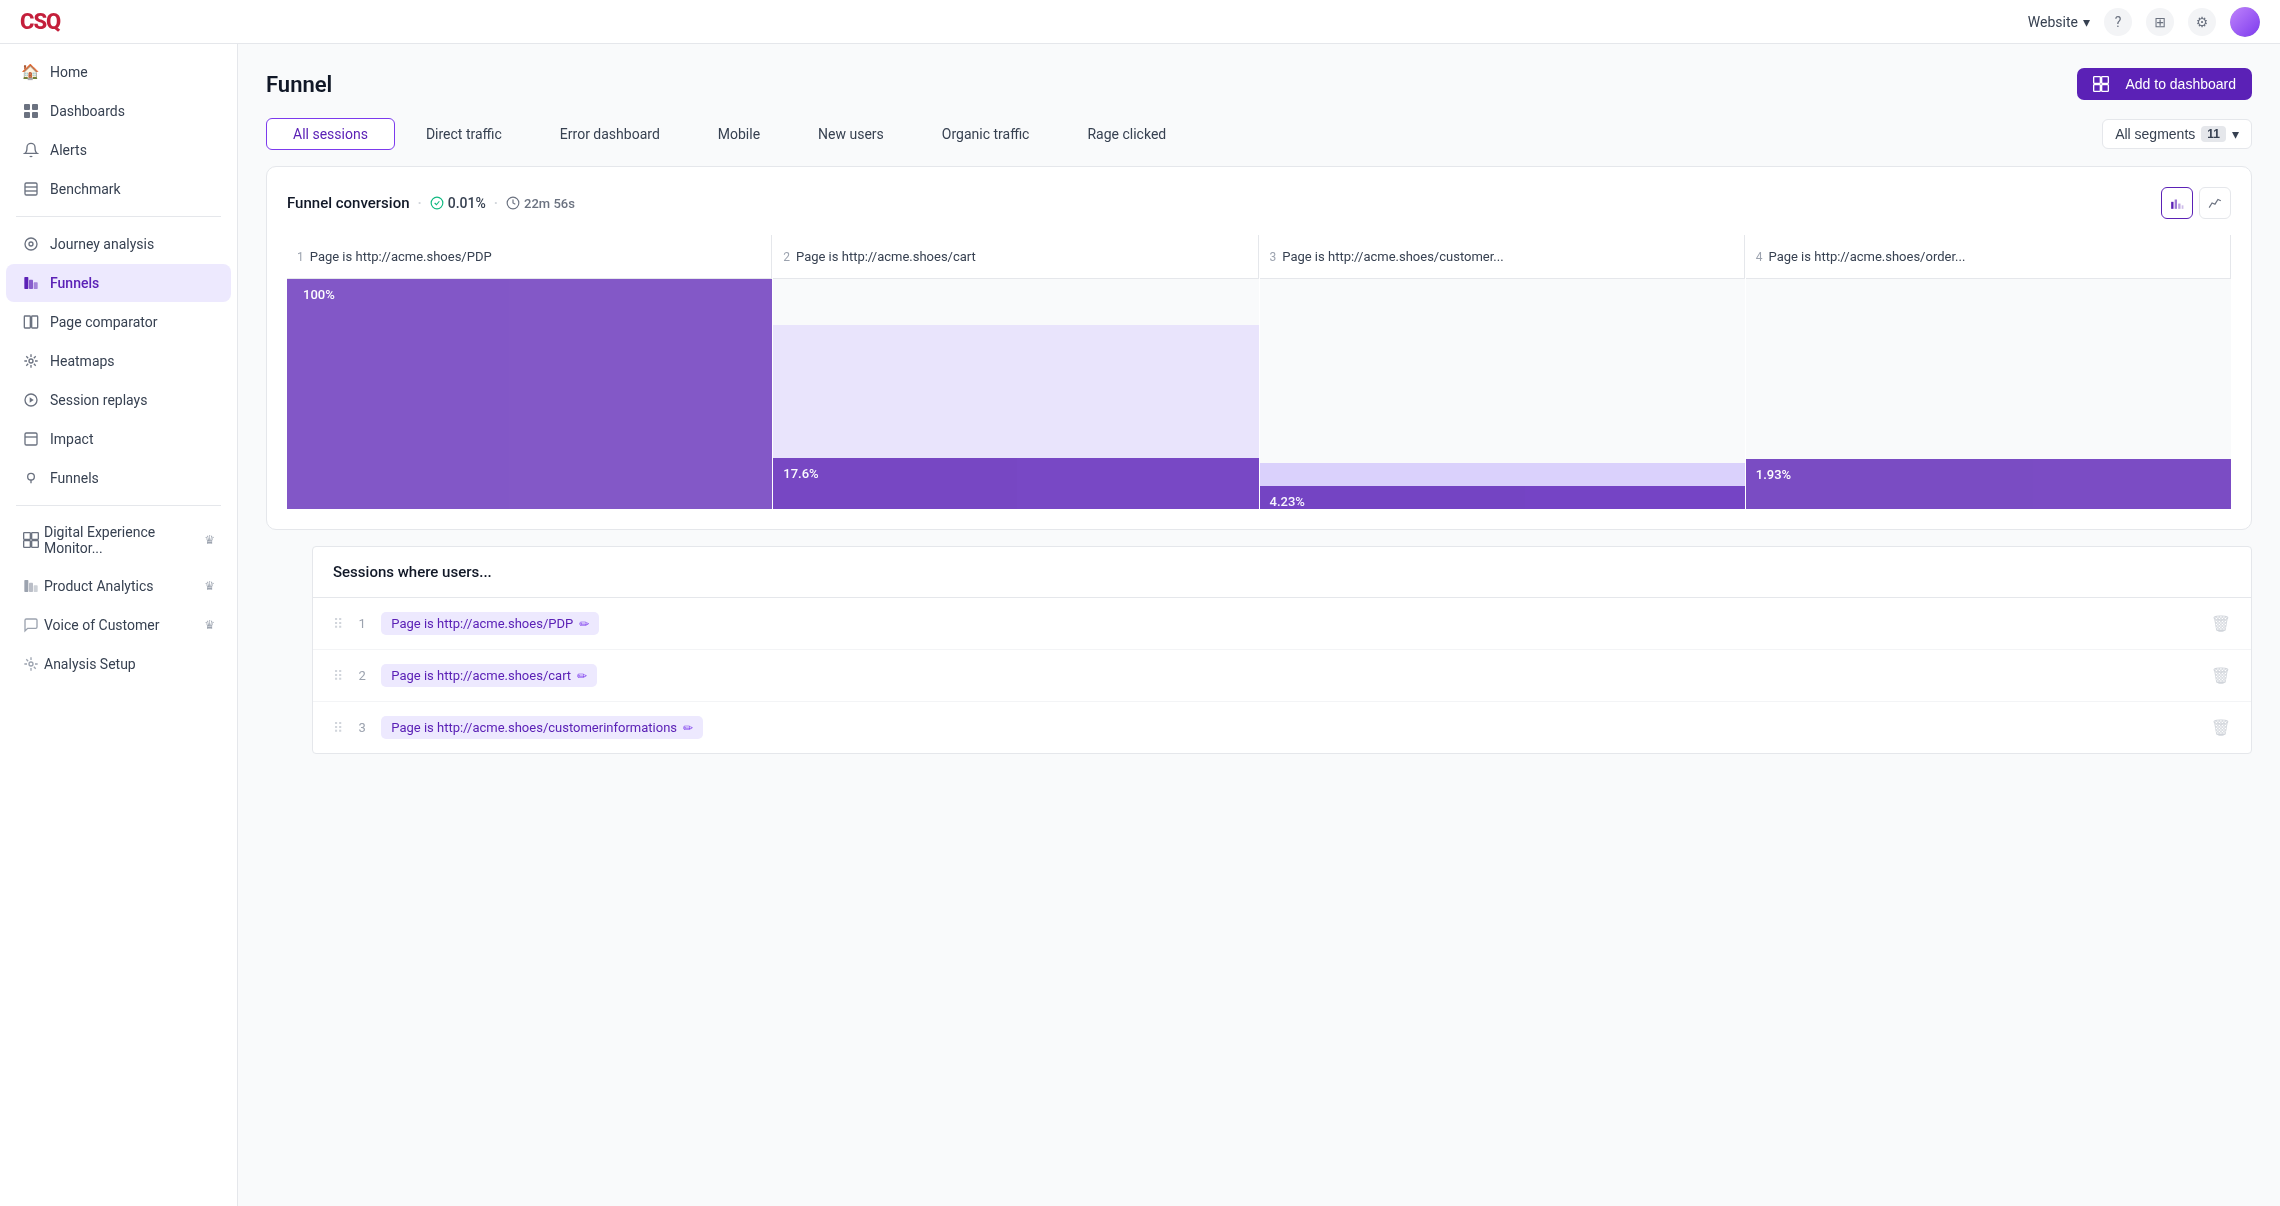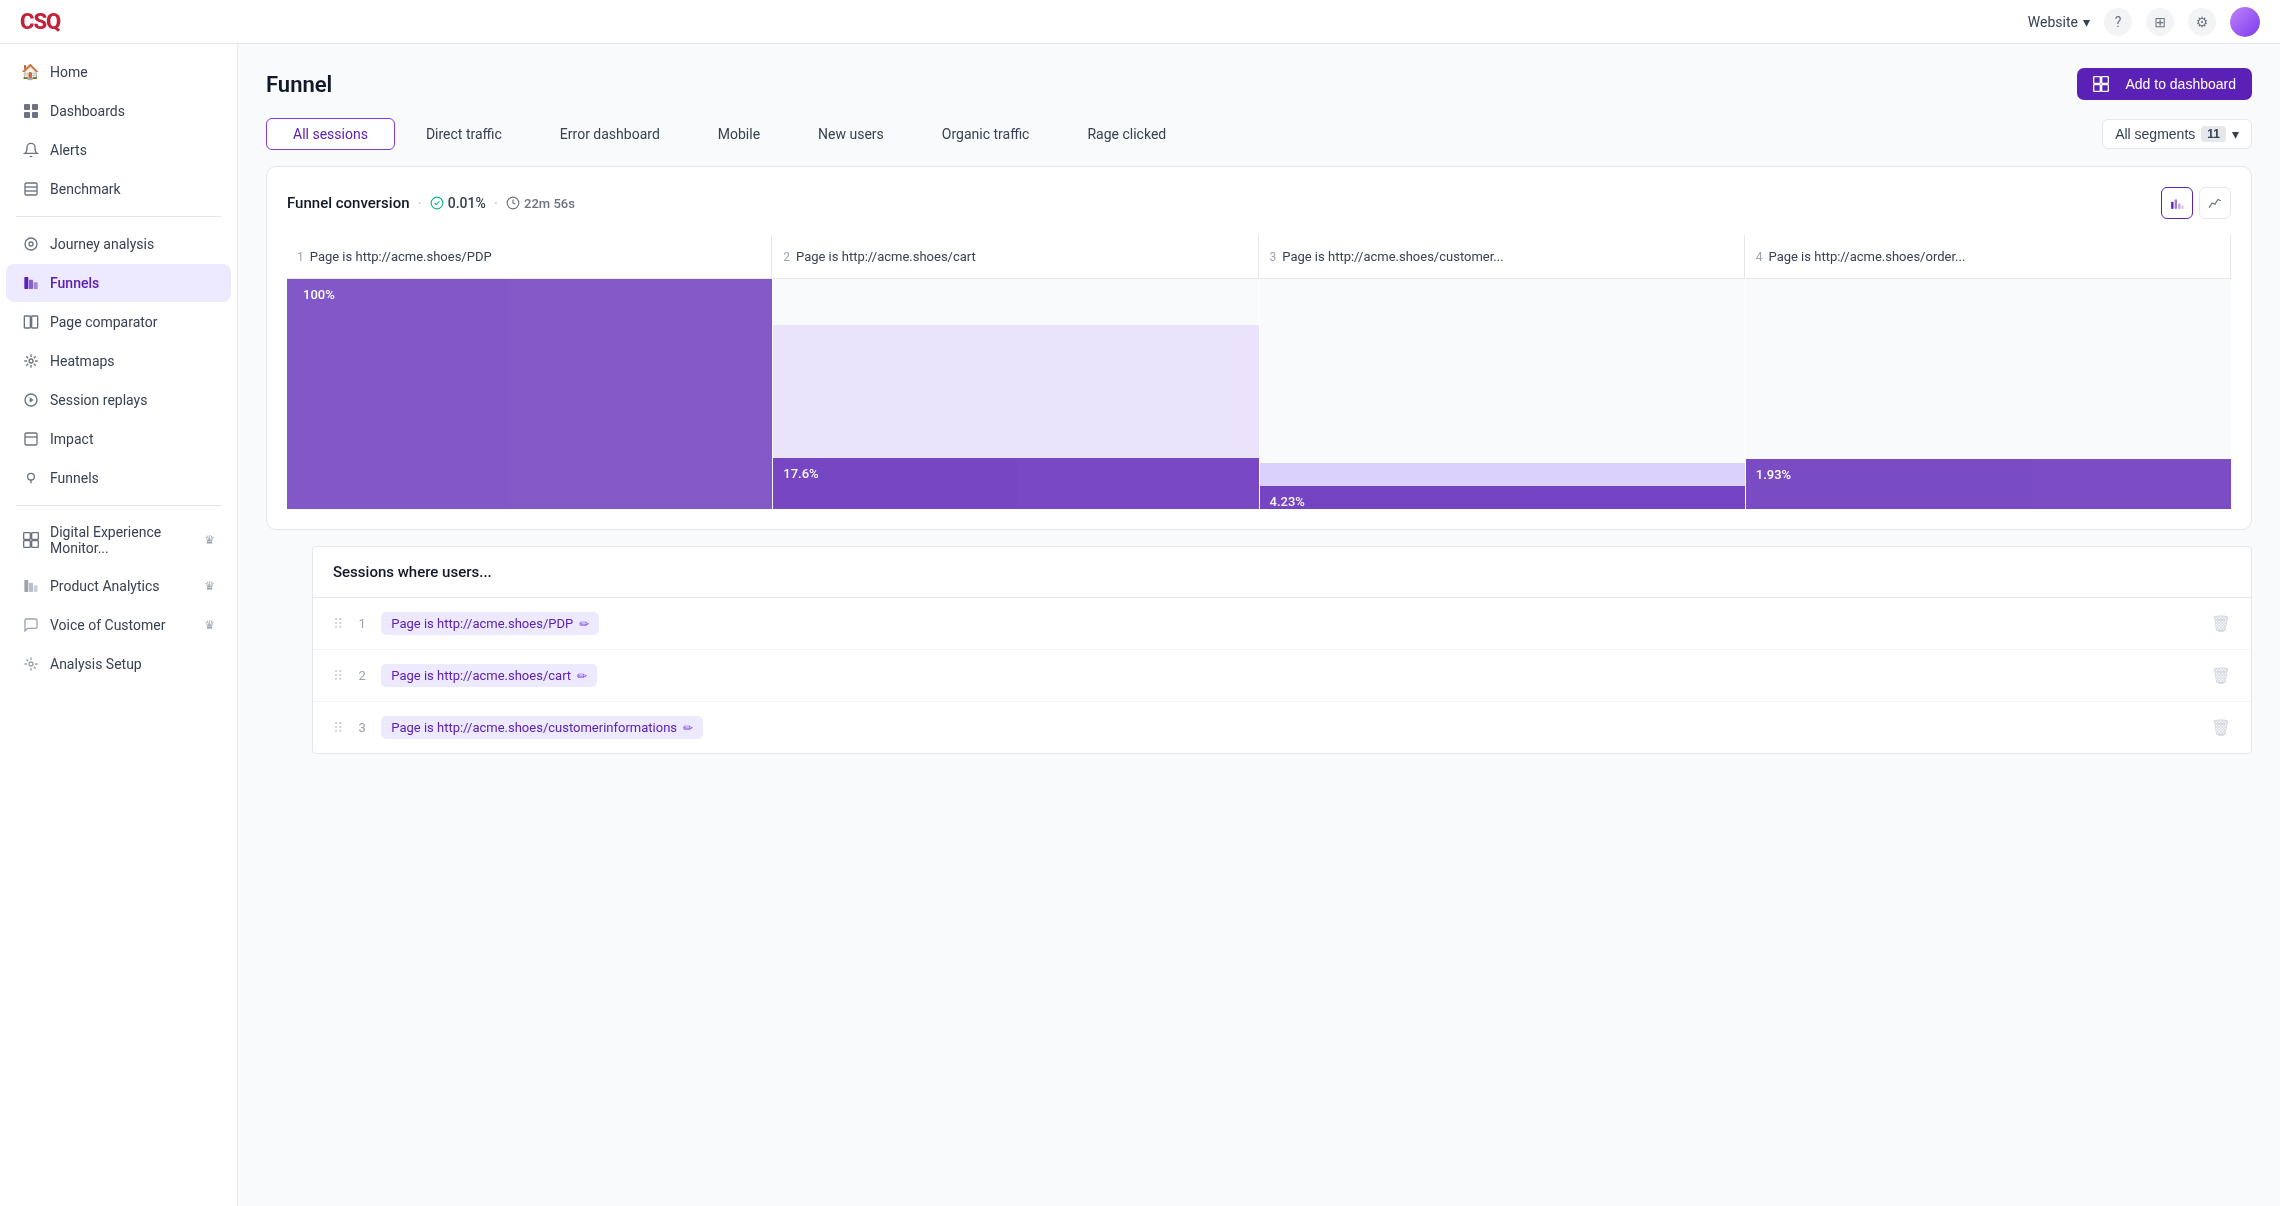--- a/index.html
+++ b/index.html
@@ -100,21 +100,21 @@
       font-size: 15px;
     }
     .sidebar-divider {
       height: 1px;
       background: #e5e7eb;
       margin: 8px 16px;
     }
     .sidebar-group {
       display: flex;
       align-items: center;
-      gap: 10px;
+      gap: 4px;
       padding: 10px 16px;
       font-size: 14px;
       color: #374151;
       cursor: pointer;
       border-radius: 6px;
       margin: 1px 6px;
     }
     .sidebar-group .icon {
       width: 18px;
       height: 18px;

